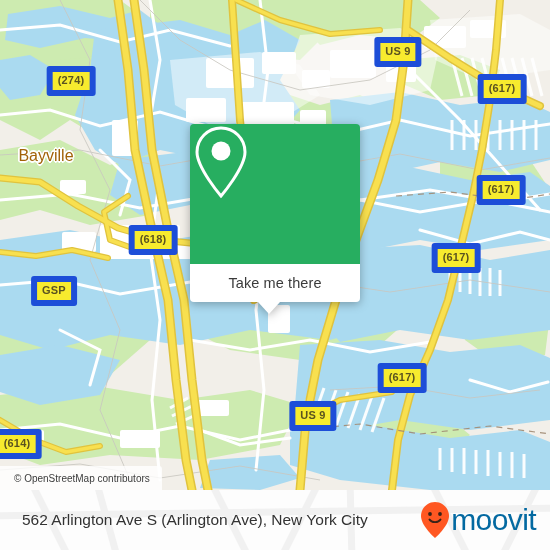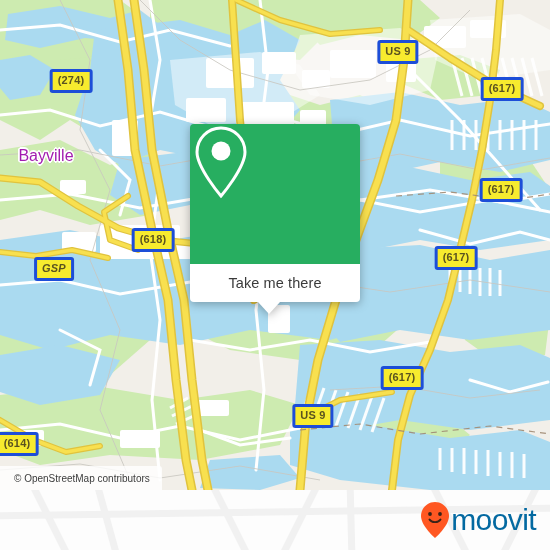--- a/index.html
+++ b/index.html
@@ -15,40 +15,40 @@
     position:absolute;left:0;top:0;width:550px;height:490px;
     background:#f2efe9;
     overflow:hidden;
   }
   #map svg{position:absolute;left:0;top:0;}
 
   
   .shield{
     position:absolute;
     background:#f7eb2e;
-    border:3px solid #1d4ed8;
+    border:6px solid #1d4ed8;
     border-radius:3px;
     color:#5a5320;
     font-size:11px;
     font-weight:bold;
     line-height:1;
     padding:3px 5px 4px 5px;
     white-space:nowrap;
     letter-spacing:.2px;
     transform:translate(-50%,-50%);
     box-sizing:border-box;
     font-family:"Liberation Sans", sans-serif;
   }
 
   
   .place-label{
     position:absolute;
     transform:translate(-50%,-50%);
     font-size:16px;
-    color:#a21caf;
+    color:#a16207;
     white-space:nowrap;
     text-shadow:
        1.6px 0 #fff, -1.6px 0 #fff, 0 1.6px #fff, 0 -1.6px #fff,
        1.1px 1.1px #fff, -1.1px 1.1px #fff, 1.1px -1.1px #fff, -1.1px -1.1px #fff;
     font-family:"Liberation Sans", sans-serif;
   }
 
   
   #callout{
     position:absolute;
@@ -329,21 +329,21 @@
     </svg>
 
     <div class="place-label" style="left:46px;top:156px;">Bayville</div>
 
     <div class="shield" style="left:71px;top:81px;">(274)</div>
     <div class="shield" style="left:398px;top:52px;">US 9</div>
     <div class="shield" style="left:502px;top:89px;">(617)</div>
     <div class="shield" style="left:501px;top:190px;">(617)</div>
     <div class="shield" style="left:153px;top:240px;">(618)</div>
     <div class="shield" style="left:456px;top:258px;">(617)</div>
-    <div class="shield" style="left:54px;top:269px;font-style:italic;">GSP</div>
+    <div class="shield" style="left:54px;top:291px;">GSP</div>
     <div class="shield" style="left:402px;top:378px;">(617)</div>
     <div class="shield" style="left:313px;top:416px;">US 9</div>
     <div class="shield" style="left:17px;top:444px;">(614)</div>
 
     <div id="callout">
       <div id="callout-body">
         <svg width="62" height="76" viewBox="0 0 62 76">
           <path d="M31 4 C17.7 4 7 14.7 7 28 C7 44 31 72 31 72 C31 72 55 44 55 28 C55 14.7 44.3 4 31 4 Z" fill="none" stroke="#ffffff" stroke-width="3"></path>
           <circle cx="31" cy="27" r="9.5" fill="#ffffff"></circle>
         </svg>
@@ -366,20 +366,21 @@
         <path d="M30,-10 L70,70"></path>
         <path d="M96,-10 L118,70"></path>
         <path d="M210,-10 L250,70"></path>
         <path d="M280,70 L320,-10"></path>
         <path d="M350,-10 L352,70"></path>
         <path d="M430,-10 L470,70"></path>
         <path d="M500,70 L540,-10"></path>
         <path d="M-10,26 L560,18"></path>
       </g>
     </svg>
+    <div id="footer-address">562 Arlington Ave S (Arlington Ave), New York City</div>
     <div id="brand">
       <svg width="30" height="38" viewBox="0 0 30 38">
         <path d="M15 1 C7.3 1 1 7.3 1 15 C1 25 15 37 15 37 C15 37 29 25 29 15 C29 7.3 22.7 1 15 1 Z" fill="#ff5722"></path>
         <circle cx="10" cy="13" r="1.9" fill="#3a2318"></circle>
         <circle cx="20" cy="13" r="1.9" fill="#3a2318"></circle>
         <path d="M9.5 18.5 C11.5 22 18.5 22 20.5 18.5" stroke="#3a2318" stroke-width="1.9" fill="none" stroke-linecap="round"></path>
       </svg>
       <span id="brand-wordmark">moovit</span>
     </div>
   </div>

